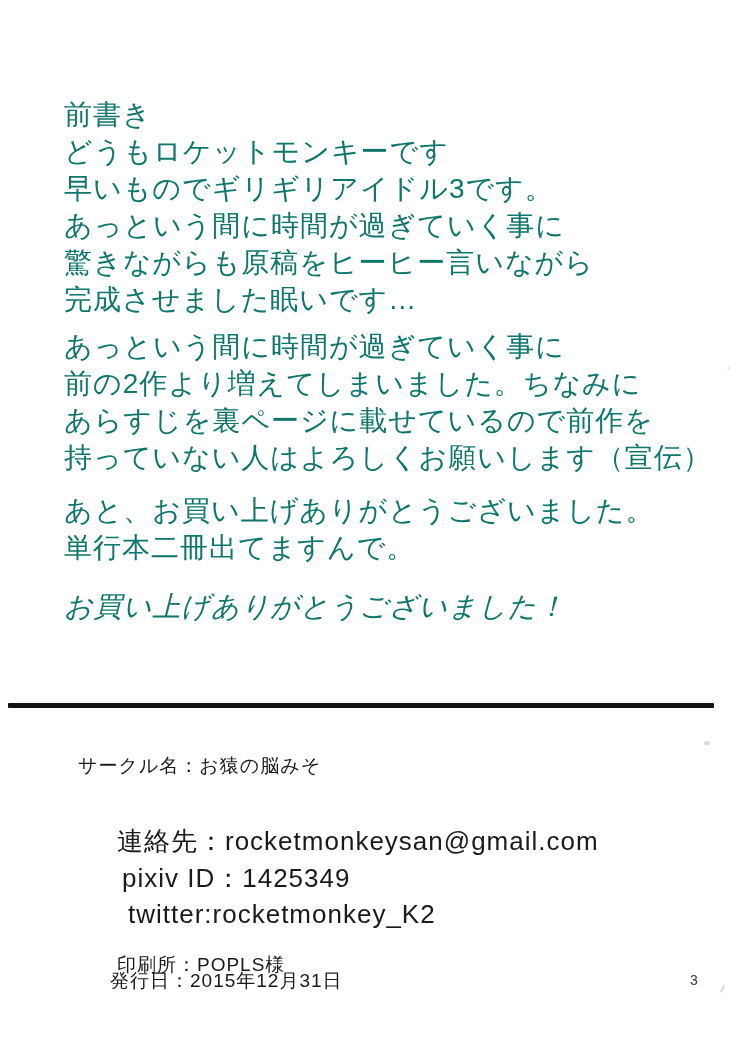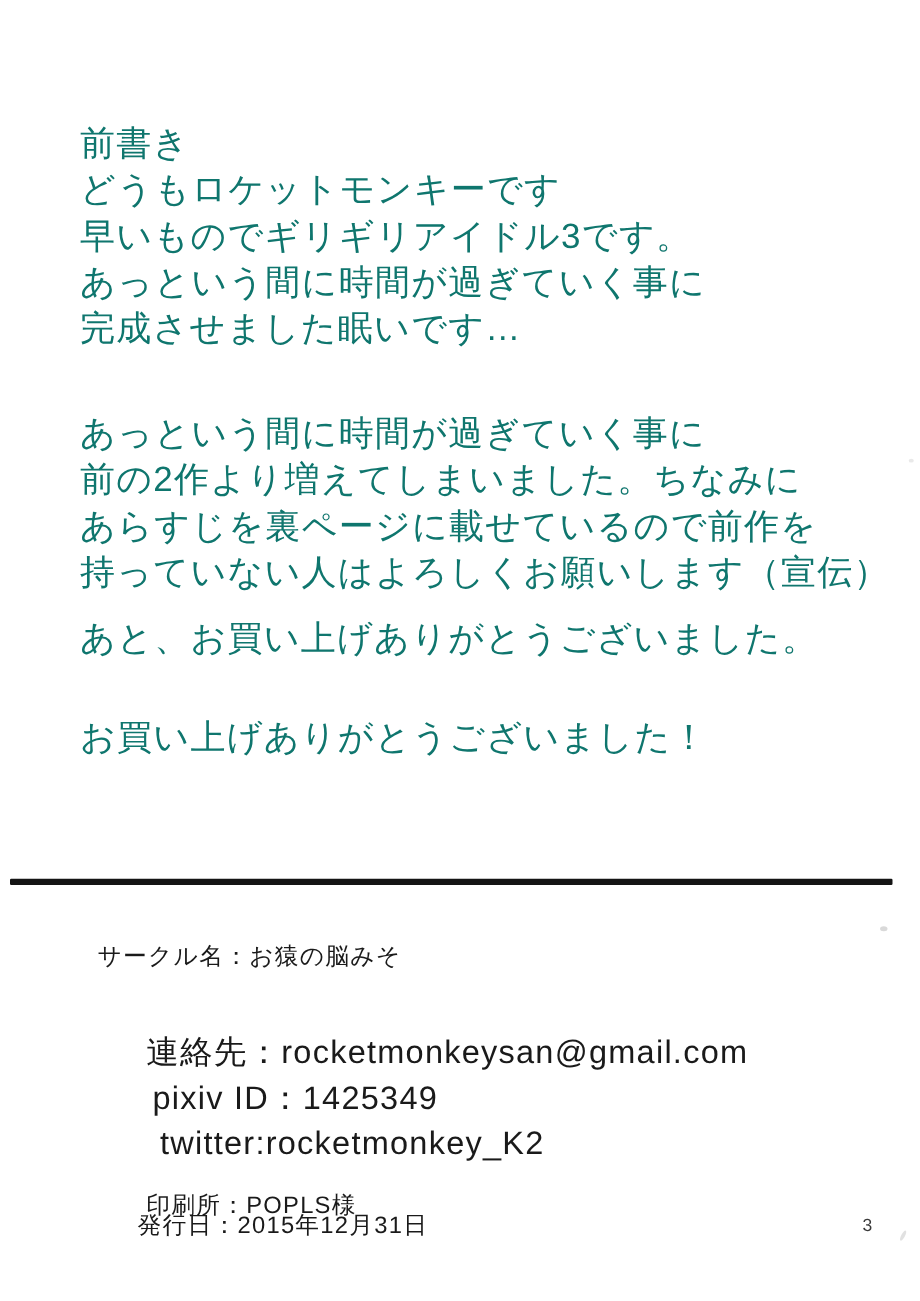--- a/index.html
+++ b/index.html
@@ -23,21 +23,21 @@
     left: 64px;
     font-size: 28px;
     line-height: 37px;
     letter-spacing: 1px;
     white-space: nowrap;
     color: #0f766e;
   }
   #para1 { top: 96px; }
   #para2 { top: 328px; }
   #para3 { top: 492px; }
-  #para4 { top: 571px; }
+  #para4 { top: 588px; font-style: italic; }
 
   
   .divider {
     position: absolute;
     top: 703px;
     left: 8px;
     width: 706px;
     height: 5px;
     background: #141414;
     border-radius: 1px;
@@ -78,32 +78,34 @@
 </head>
 <body>
 
 <div id="page">
 
   <div class="preface-block" id="para1">
     <div>前書き</div>
     <div>どうもロケットモンキーです</div>
     <div>早いものでギリギリアイドル3です。</div>
     <div>あっという間に時間が過ぎていく事に</div>
+    <div>驚きながらも原稿をヒーヒー言いながら</div>
     <div>完成させました眠いです…</div>
   </div>
 
   <div class="preface-block" id="para2">
     <div>あっという間に時間が過ぎていく事に</div>
     <div>前の2作より増えてしまいました。ちなみに</div>
     <div>あらすじを裏ページに載せているので前作を</div>
     <div>持っていない人はよろしくお願いします（宣伝）</div>
   </div>
 
   <div class="preface-block" id="para3">
     <div>あと、お買い上げありがとうございました。</div>
+    <div>単行本二冊出てますんで。</div>
   </div>
 
   <div class="preface-block" id="para4">
     <div>お買い上げありがとうございました！</div>
   </div>
 
   <div class="divider"></div>
 
   <div class="credit-line" id="credit-0">サークル名：お猿の脳みそ</div>
   <div class="credit-line" id="credit-2">連絡先：rocketmonkeysan@gmail.com</div>

